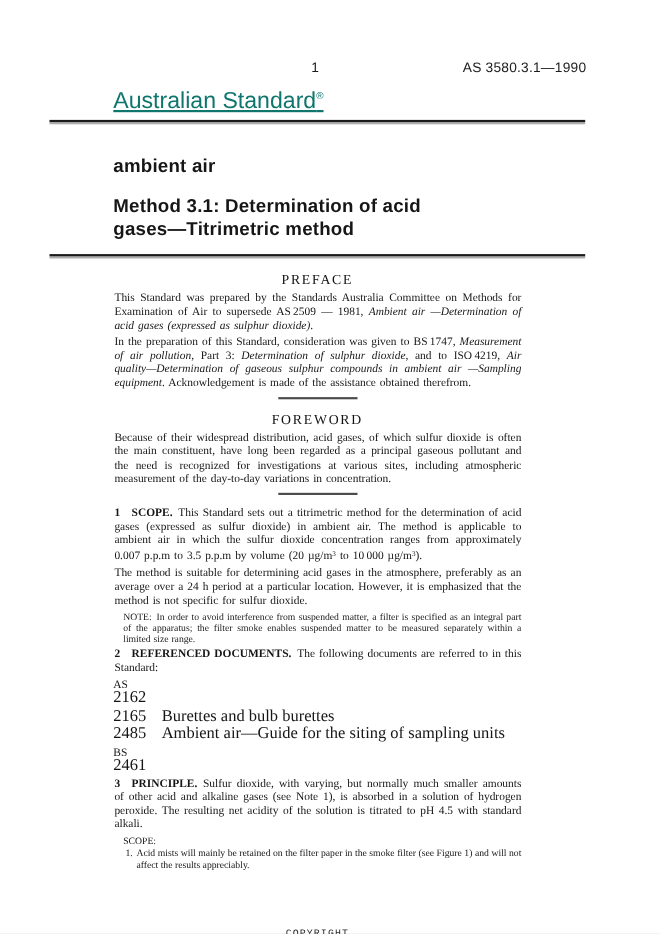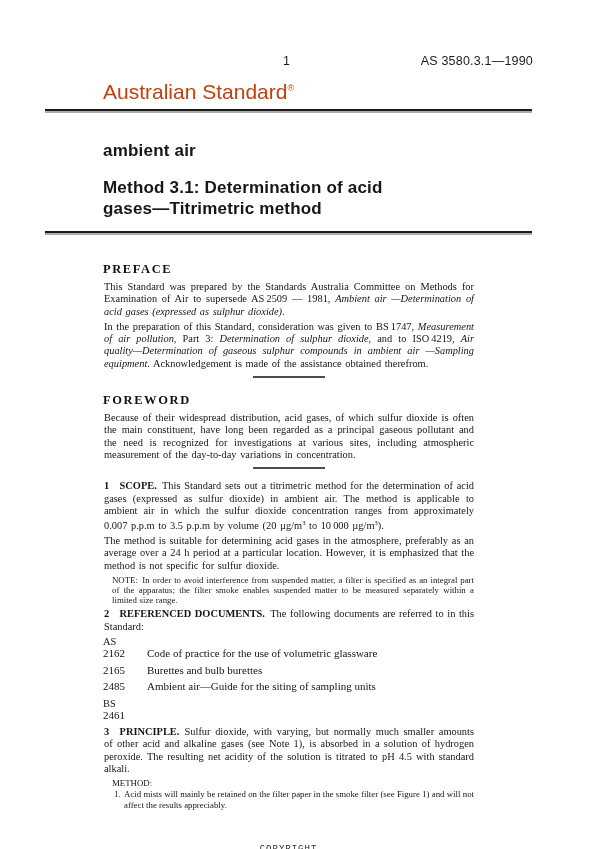--- a/index.html
+++ b/index.html
@@ -7,48 +7,48 @@
         font-family:"Liberation Serif",serif;color:#151515;overflow:hidden;margin:0 auto;}
 
   
   .hdr{position:absolute;left:103px;top:54px;width:430px;height:15px;
        font-family:"Liberation Sans",sans-serif;font-size:12.5px;color:#1c1c1c;}
   .hdr .pg{position:absolute;left:180px;top:0;}
   .hdr .code{position:absolute;right:0;top:0;letter-spacing:0.2px;}
 
   
   .brand{position:absolute;left:103px;top:80px;font-family:"Liberation Sans",sans-serif;
-         font-size:21px;color:#c2410c;}
+         font-size:21px;color:#0f766e;text-decoration:underline;}
   .brand sup{font-size:9px;vertical-align:8px;}
 
   
   .rule{position:absolute;left:45px;width:487px;height:2px;background:#1b1b1b;
         box-shadow:0 2px 0 #adadad;}
   .rule-top{top:109px;}
   .rule-mid{top:231px;}
 
   
   .doc-title{position:absolute;left:103px;margin:0;font-family:"Liberation Sans",sans-serif;
              font-weight:bold;font-size:17px;line-height:20.5px;letter-spacing:0.2px;color:#161616;}
   .title-a{top:120px;}
   .title-b{top:178px;}
 
   
   .content{position:absolute;left:103px;top:247px;width:371px;}
-  .shead{margin:15px 0 4px 0;font-size:12.5px;font-weight:bold;letter-spacing:1.6px;
-         font-family:"Liberation Serif",serif;color:#111;}
+  .shead{margin:0 0 4px 0;font-size:12.5px;font-weight:normal;letter-spacing:1.6px;
+         text-align:center;font-family:"Liberation Serif",serif;color:#111;}
   p.body{margin:0 0 3px 1px;font-size:10.4px;line-height:12.3px;text-align:justify;
          word-spacing:1px;color:#161616;}
   .divider{width:72px;height:2px;background:#4c4c4c;margin:6px auto 11px auto;}
 
   .note-small{margin:2px 0 3px 0;padding-left:9px;font-size:8.8px;line-height:10.2px;
               text-align:justify;word-spacing:0.4px;color:#1a1a1a;}
 
   .ref-label{font-size:10.4px;line-height:11px;margin-top:3px;}
-  .ref-row{display:flex;font-size:11px;line-height:11.5px;margin:1px 0 5px 0;}
+  .ref-row{display:flex;font-size:15px;line-height:11.5px;margin:1px 0 5px 0;}
   .ref-num{width:44px;flex:none;}
   .ref-desc{flex:1;}
 
   .notes-block{margin-top:2px;}
   .notes-label{font-size:8.8px;line-height:10.2px;margin-left:9px;}
   .notes-item{display:flex;margin-left:11px;margin-top:1px;font-size:8.8px;line-height:10.2px;}
   .notes-num{width:10px;flex:none;}
   .notes-text{flex:1;text-align:justify;}
 
   .footer{position:absolute;left:103px;top:844px;width:371px;text-align:center;
@@ -93,40 +93,39 @@
 
     <p class="body"><span class="seg-b">1 SCOPE.</span><span> This Standard sets out a titrimetric method for the determination of acid gases (expressed as sulfur dioxide) in ambient air. The method is applicable to ambient air in which the sulfur dioxide concentration ranges from approximately 0.007 p.p.m to 3.5 p.p.m by volume (20 µg/m</span><span class="seg-sup">3</span><span> to 10 000 µg/m</span><span class="seg-sup">3</span><span>).</span></p>
     <p class="body">The method is suitable for determining acid gases in the atmosphere, preferably as an average over a 24 h period at a particular location. However, it is emphasized that the method is not specific for sulfur dioxide.</p>
     <p class="note-small">NOTE: In order to avoid interference from suspended matter, a filter is specified as an integral part of the apparatus; the filter smoke enables suspended matter to be measured separately within a limited size range.</p>
 
     <p class="body"><span class="seg-b">2 REFERENCED DOCUMENTS.</span><span> The following documents are referred to in this Standard:</span></p>
 
     <div class="ref-label">AS</div>
     <div class="ref-row">
       <span class="ref-num">2162</span>
-      <span class="ref-desc">Code of practice for the use of volumetric glassware</span>
     </div>
     <div class="ref-row">
       <span class="ref-num">2165</span>
       <span class="ref-desc">Burettes and bulb burettes</span>
     </div>
     <div class="ref-row">
       <span class="ref-num">2485</span>
       <span class="ref-desc">Ambient air—Guide for the siting of sampling units</span>
     </div>
 
     <div class="ref-label">BS</div>
     <div class="ref-row">
       <span class="ref-num">2461</span>
     </div>
 
     <p class="body"><span class="seg-b">3 PRINCIPLE.</span><span> Sulfur dioxide, with varying, but normally much smaller amounts of other acid and alkaline gases (see Note 1), is absorbed in a solution of hydrogen peroxide. The resulting net acidity of the solution is titrated to pH 4.5 with standard alkali.</span></p>
 
     <div class="notes-block">
-      <div class="notes-label">METHOD:</div>
+      <div class="notes-label">SCOPE:</div>
       <div class="notes-item">
         <span class="notes-num">1.</span>
         <span class="notes-text">Acid mists will mainly be retained on the filter paper in the smoke filter (see Figure 1) and will not affect the results appreciably.</span>
       </div>
     </div>
 
   </div>
 
   <div class="footer">COPYRIGHT</div>
 

